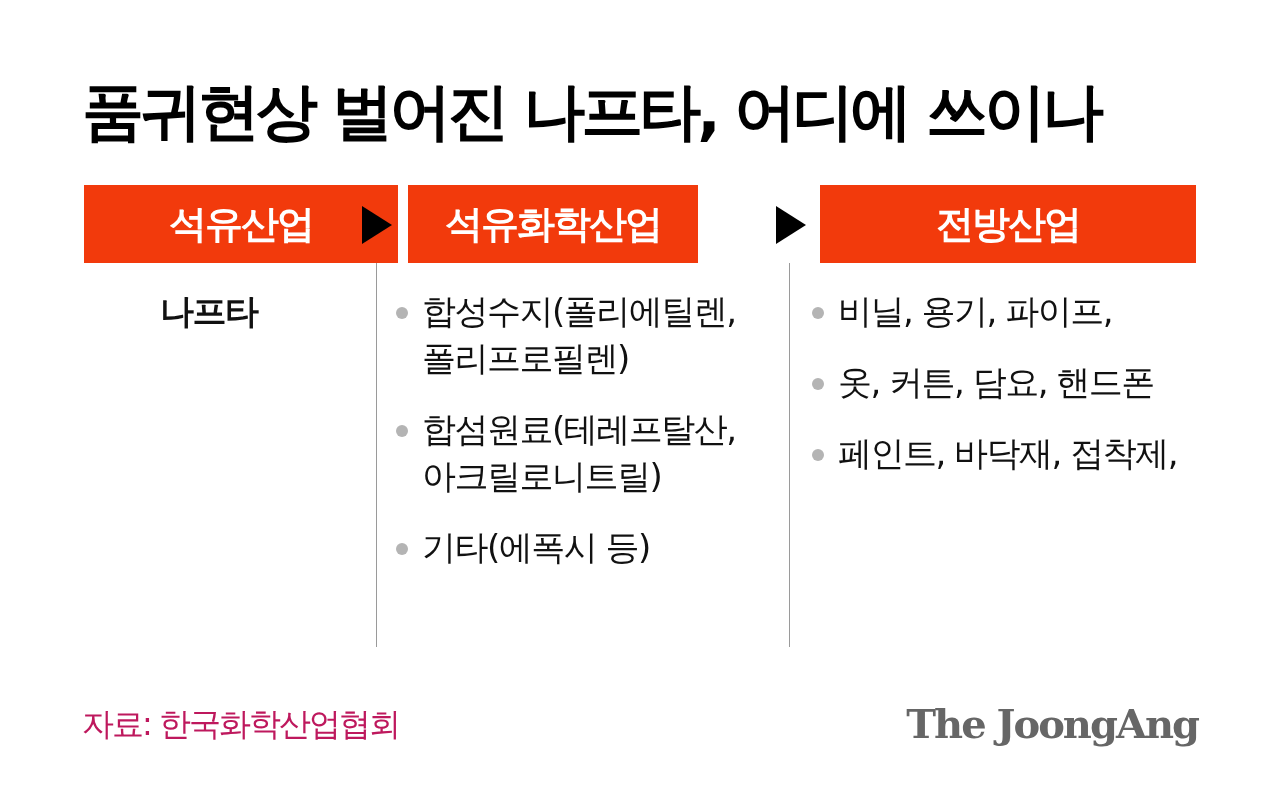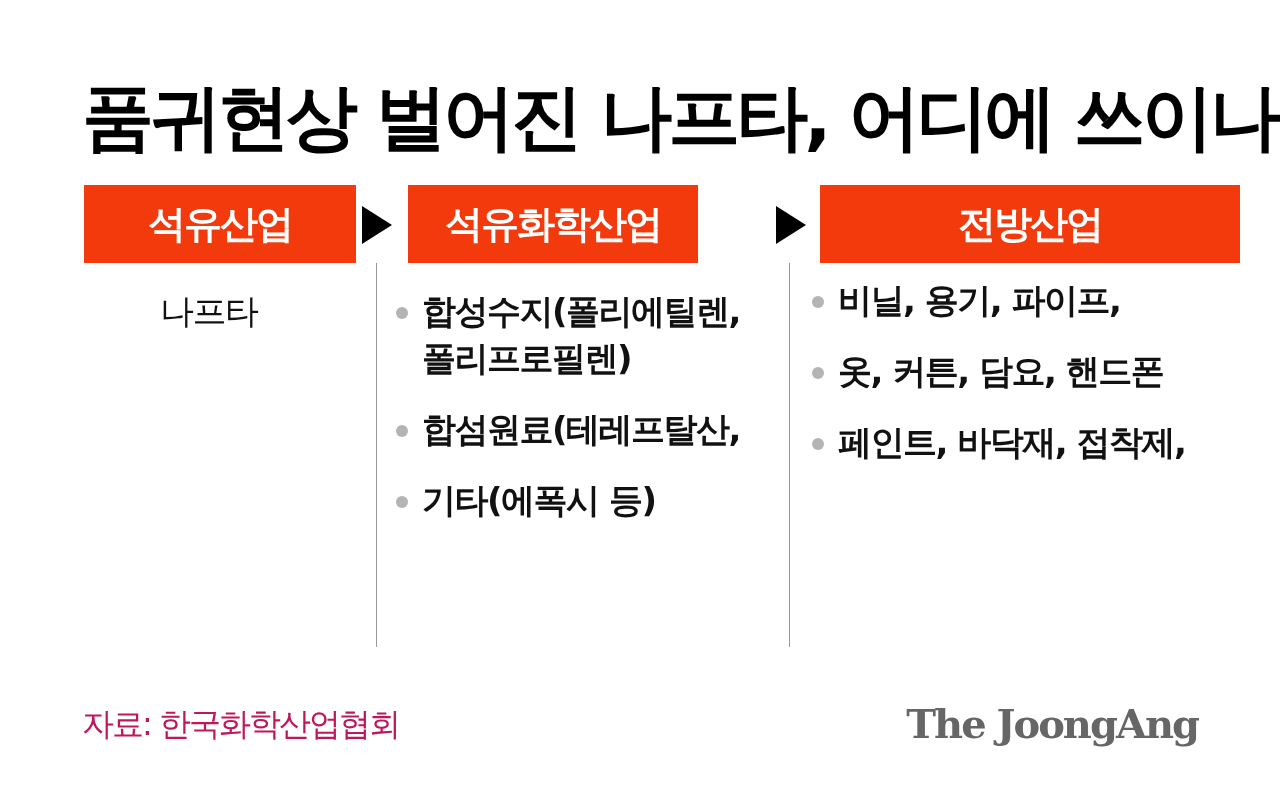--- a/index.html
+++ b/index.html
@@ -1,69 +1,70 @@
 <!DOCTYPE html>
 <html><head>
   <meta charset="utf-8">
   <style>
     html, body { margin: 0; padding: 0; background: #ffffff; }
     body { width: 1280px; height: 797px; position: relative; overflow: hidden;
            font-family: "DejaVu Sans", "Liberation Sans", sans-serif; color: #111; }
-    .title { position: absolute; left: 82px; top: 70px; font-size: 72px; font-weight: 800;
+    .title { position: absolute; left: 82px; top: 70px; font-size: 62px; font-weight: 800;
              letter-spacing: -4px; color: #000; white-space: nowrap; }
     .hdr { position: absolute; top: 185px; height: 78px; background: #f23a0c; color: #fff;
            display: flex; align-items: center; justify-content: center; font-size: 38px;
            font-weight: 700; letter-spacing: -2px; }
     .arrow { position: absolute; top: 206px; width: 0; height: 0;
              border-top: 19px solid transparent; border-bottom: 19px solid transparent;
              border-left: 30px solid #000; }
     .vline { position: absolute; top: 263px; width: 1px; height: 384px; background: #9a9a9a; }
     .col-text { position: absolute; font-size: 34px; letter-spacing: -1.5px; line-height: 47px; }
-    .plain { font-weight: 400; }
-    .item { position: relative; padding-left: 26px; font-weight: 700; margin-bottom: 24px; }
+    .plain { font-weight: 700; }
+    .item { position: relative; padding-left: 26px; font-weight: 400; margin-bottom: 24px; }
     .bullet { position: absolute; left: 0; top: 19px; width: 12px; height: 12px;
               border-radius: 50%; background: #b4b4b4; }
     .source { position: absolute; left: 82px; top: 703px; font-size: 32px; color: #be185d;
               letter-spacing: -2px; font-weight: 400; }
     .logo { position: absolute; right: 82px; top: 700px; font-family: "DejaVu Serif", "Liberation Serif", serif;
             font-size: 40px; font-weight: 700; color: #666; letter-spacing: -2px; }
   </style>
 </head>
 <body>
 
 <div class="title">품귀현상 벌어진 나프타, 어디에 쓰이나</div>
 
-<div class="hdr" style="left:84px;width:272px;">석유산업</div>
+<div class="hdr" style="left:84px;width:314px;">석유산업</div>
 <div class="arrow" style="left:362px;"></div>
 <div class="hdr" style="left:408px;width:290px;">석유화학산업</div>
 <div class="arrow" style="left:776px;"></div>
-<div class="hdr" style="left:820px;width:420px;">전방산업</div>
+<div class="hdr" style="left:820px;width:376px;">전방산업</div>
 
 <div class="vline" style="left:376px;"></div>
 <div class="vline" style="left:789px;"></div>
 
 <div class="col-text plain" style="left:160px;top:288px;">나프타</div>
 
 <div class="col-text" style="left:396px;top:288px;width:390px;">
   <div class="item">
     <span class="bullet"></span>
     <div>합성수지(폴리에틸렌,</div>
     <div>폴리프로필렌)</div>
   </div>
   <div class="item">
     <span class="bullet"></span>
     <div>합섬원료(테레프탈산,</div>
+    <div>아크릴로니트릴)</div>
   </div>
   <div class="item">
     <span class="bullet"></span>
     <div>기타(에폭시 등)</div>
   </div>
 </div>
 
-<div class="col-text" style="left:812px;top:277px;width:420px;">
+<div class="col-text" style="left:812px;top:288px;width:420px;">
   <div class="item">
     <span class="bullet"></span>
     <div>비닐, 용기, 파이프,</div>
   </div>
   <div class="item">
     <span class="bullet"></span>
     <div>옷, 커튼, 담요, 핸드폰</div>
   </div>
   <div class="item">
     <span class="bullet"></span>

